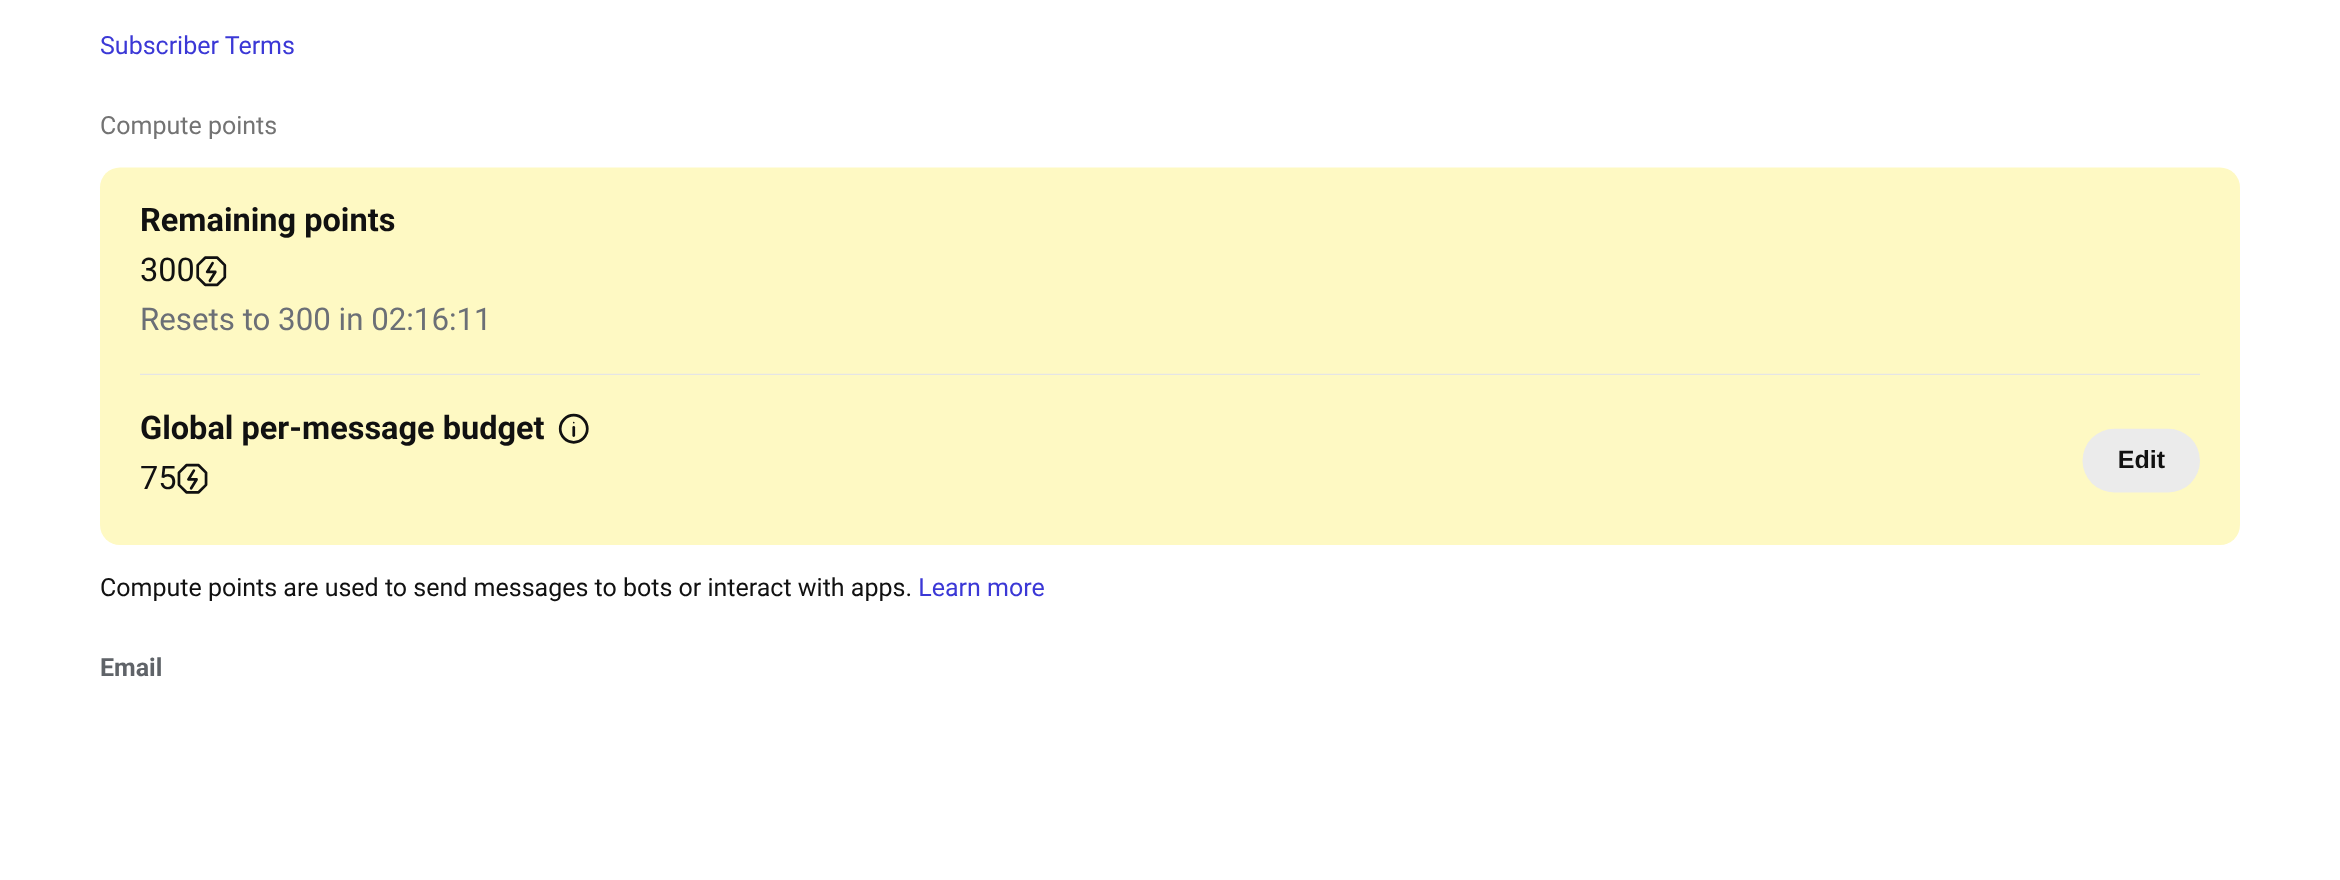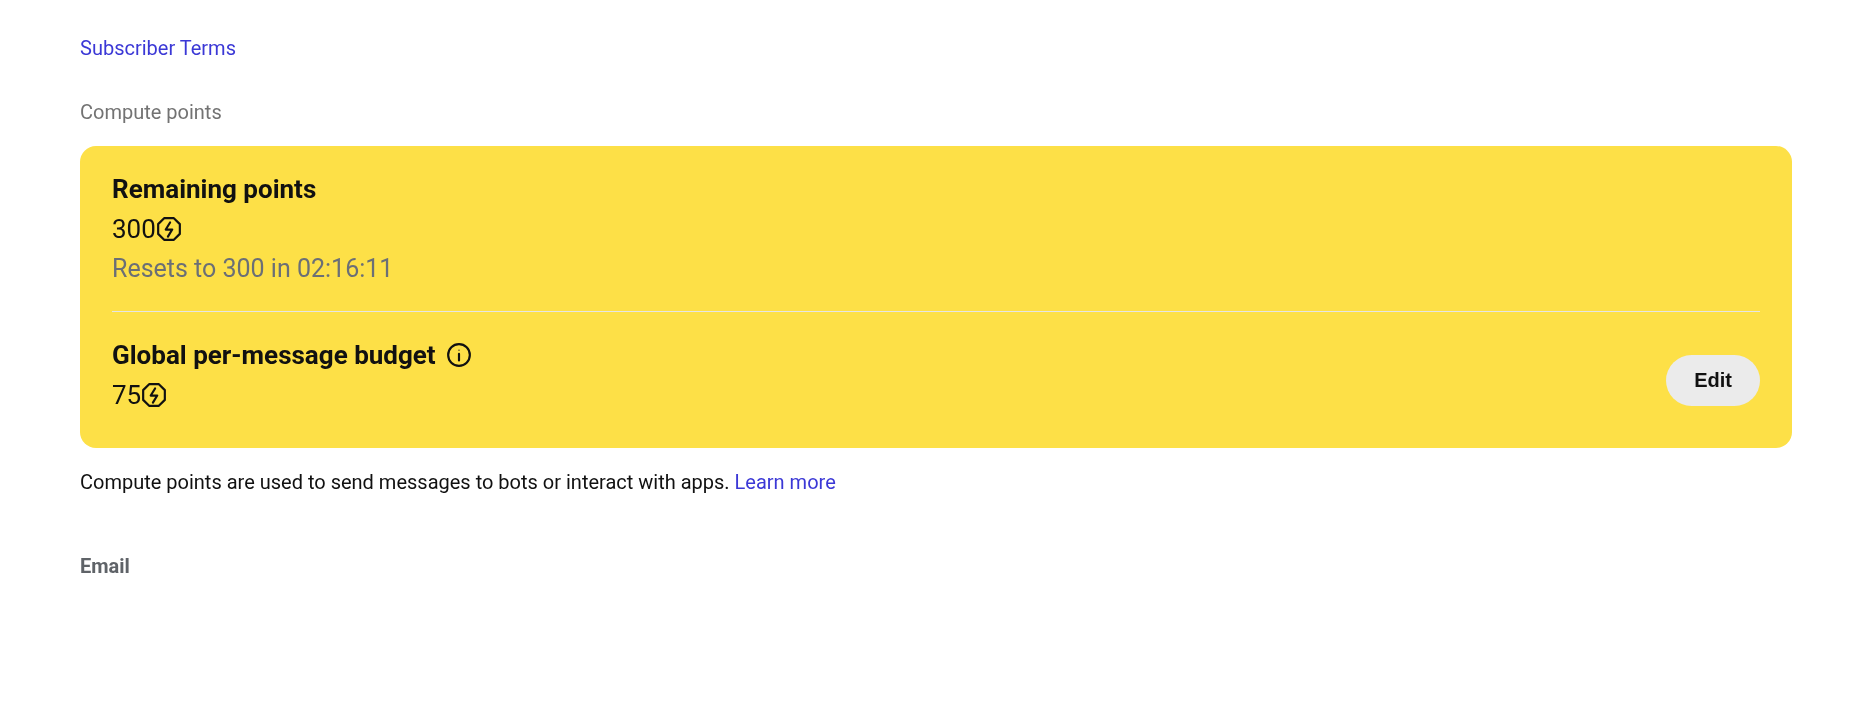--- a/index.html
+++ b/index.html
@@ -9,36 +9,36 @@
     }
     body {
       font-family: -apple-system, BlinkMacSystemFont, "Segoe UI", Roboto, "Helvetica Neue", Arial, sans-serif;
       background: #ffffff;
       width: 1872px;
       height: 704px;
       padding: 0;
       color: #0b0b0b;
     }
     .page {
-      padding: 36px 80px 0 80px;
+      padding: 24px 80px 0 80px;
     }
     .link-top {
       color: #3b38d6;
       font-size: 20px;
       text-decoration: none;
       display: inline-block;
       margin-bottom: 40px;
     }
     .section-label {
       color: #737373;
       font-size: 20px;
       margin-bottom: 22px;
     }
     .card {
-      background: #fde047;
+      background: #fef9c3;
       border-radius: 16px;
       padding: 28px 32px;
       margin-bottom: 22px;
     }
     .card-block {
       display: flex;
       justify-content: space-between;
       align-items: center;
     }
     .card-block-inner {
@@ -89,21 +89,21 @@
     .info-circle {
       display: inline-flex;
       width: 26px;
       height: 26px;
       align-items: center;
       justify-content: center;
     }
     .footer-line {
       font-size: 20px;
       color: #111;
-      margin-bottom: 60px;
+      margin-bottom: 40px;
     }
     .footer-line a {
       color: #3b38d6;
       text-decoration: none;
     }
     .email-label {
       color: #5f6368;
       font-size: 20px;
       font-weight: bold;
     }

